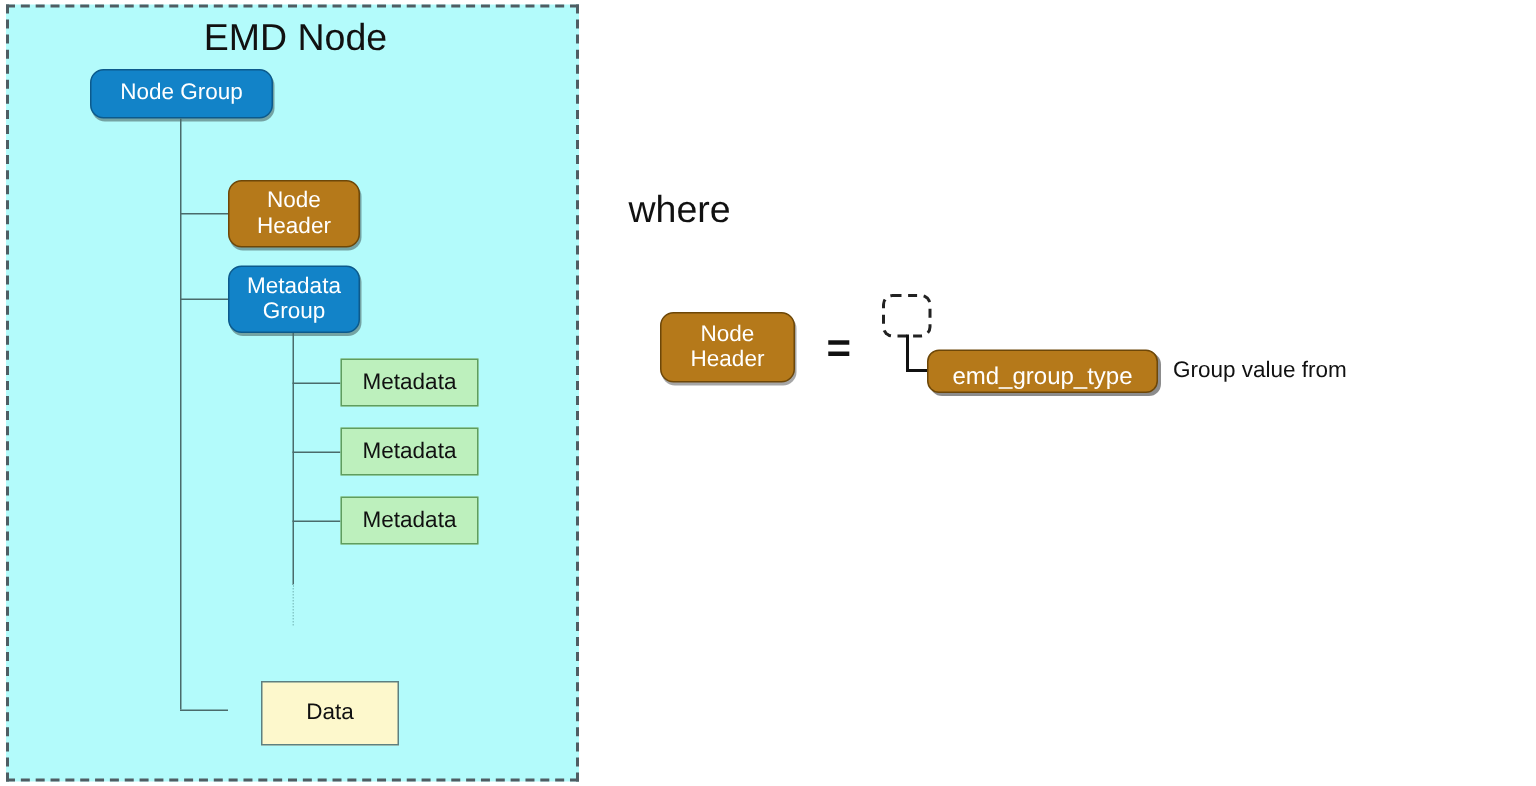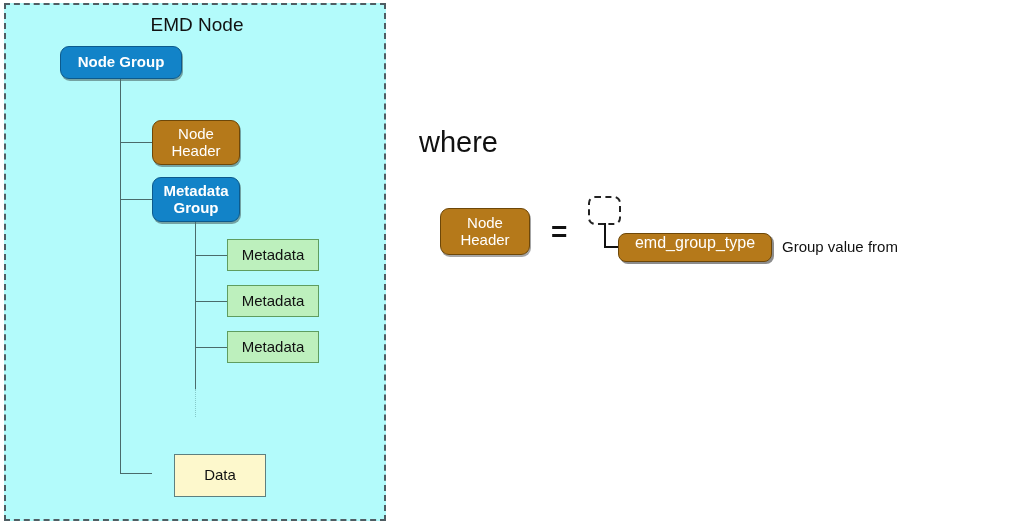--- a/index.html
+++ b/index.html
@@ -31,21 +31,21 @@
     box-sizing: border-box;
     background: #b3fbfb;
     border: 2px dashed #4f5d63;
   }
   .emd-title {
     position: absolute;
     left: 0;
     top: 5px;
     width: 382px;
     text-align: center;
-    font-size: 19px;
+    font-size: 25px;
     color: #111111;
     line-height: 30px;
     white-space: nowrap;
   }
 
   
   .box {
     position: absolute;
     box-sizing: border-box;
     display: flex;
@@ -57,21 +57,20 @@
   .box-round {
     border-radius: 9px;
     border: 1px solid #1b3a52;
     color: #ffffff;
     font-size: 15px;
     box-shadow: 1px 2px 0 rgba(0,0,0,0.35);
   }
   .box-blue {
     background: #1283c8;
     border-color: #0c5a8c;
-    font-weight: bold;
   }
   .box-brown {
     background: #b5791a;
     border-color: #6d4708;
   }
   .box-sharp {
     border-radius: 0;
     border: 1px solid #4a7d7d;
     color: #111111;
     font-size: 15px;
@@ -97,21 +96,21 @@
     position: absolute;
     width: 0;
     border-left: 1px dotted #86c9c9;
   }
 
   
   .where-label {
     position: absolute;
     left: 419px;
     top: 126px;
-    font-size: 29px;
+    font-size: 25px;
     color: #111111;
     white-space: nowrap;
   }
   .equals {
     position: absolute;
     left: 551px;
     top: 216px;
     font-size: 28px;
     font-weight: bold;
     color: #111111;
@@ -144,21 +143,21 @@
     width: 154px;
     height: 29px;
     box-sizing: border-box;
     background: #b5791a;
     border: 1px solid #6d4708;
     border-radius: 8px;
     box-shadow: 2px 2px 0 rgba(0,0,0,0.45);
     color: #ffffff;
     font-size: 16px;
     display: flex;
-    align-items: flex-start;
+    align-items: flex-end;
     justify-content: center;
     white-space: nowrap;
   }
   .string-from {
     position: absolute;
     left: 782px;
     top: 238px;
     font-size: 15px;
     color: #111111;
     white-space: nowrap;

